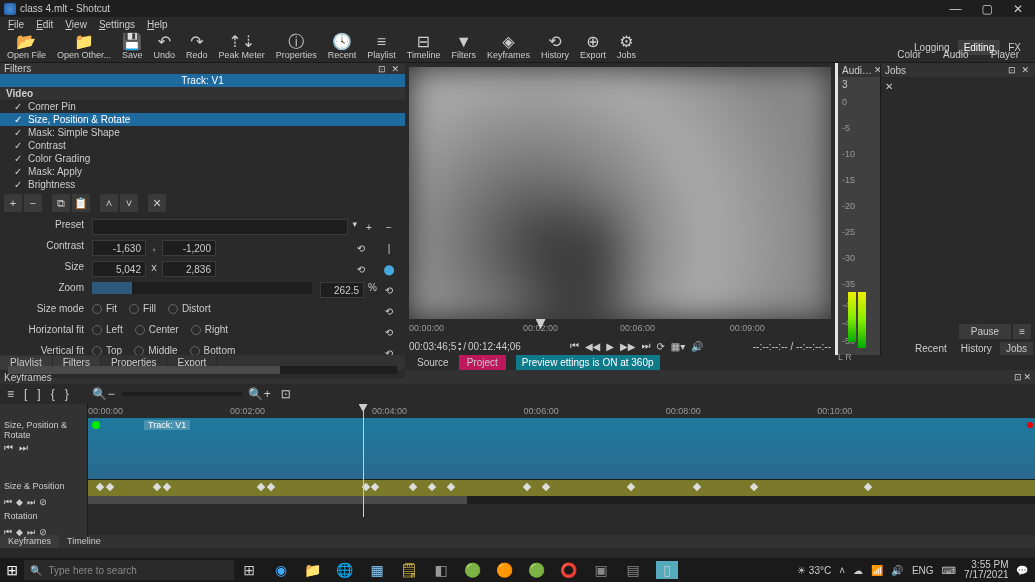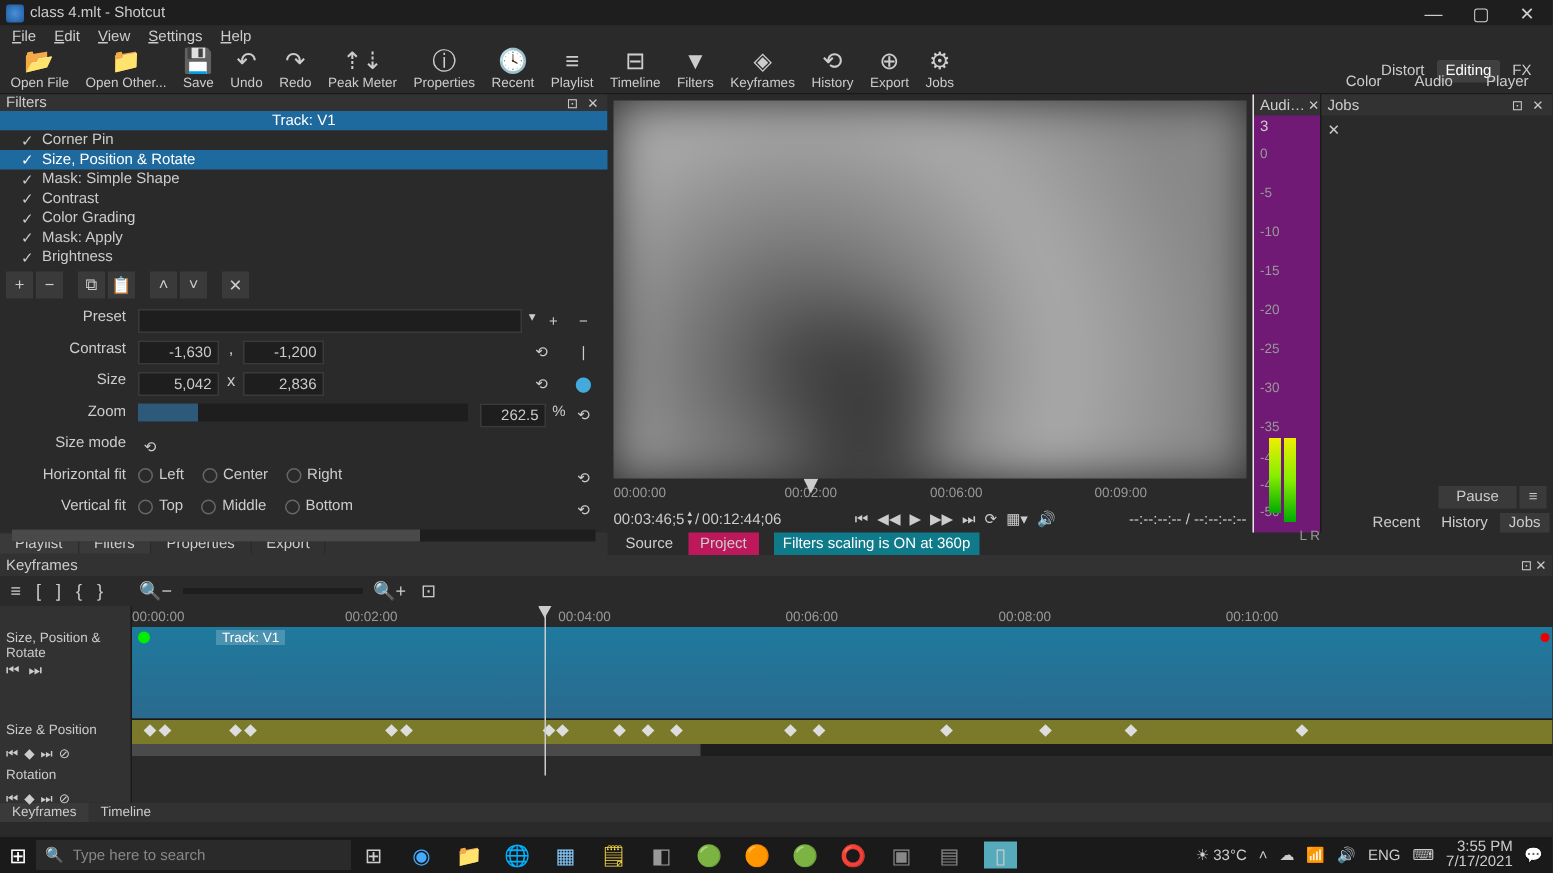--- a/index.html
+++ b/index.html
@@ -70,26 +70,26 @@
 .preview-controls .tc { font-size: 10px; color: #ccc; }
 .preview-controls .spinner { display:flex; flex-direction:column; font-size:6px; line-height:6px; }
 .preview-controls .pbtn { font-size: 10px; cursor: pointer; padding: 0 2px; }
 .preview-controls .spacer { flex: 1; }
 .preview-tabs { display: flex; gap: 2px; padding: 2px 4px; align-items: center; }
 .preview-tabs .pt { font-size: 10px; padding: 2px 8px; cursor: pointer; }
 .preview-tabs .pt.active { background: #be185d; }
 .preview-tabs .notice { background: #0e7a8a; color: #fff; padding: 2px 6px; font-size: 10px; margin-left: 8px; }
 
 
-.audio-panel { width: 45px; background: #701a75; border-left: 1px solid #e5e5e5; }
+.audio-panel { width: 45px; background: #404040; border-left: 3px solid #e5e5e5; }
 .meter-track { height: 260px; position: relative; padding-top: 4px; }
 .meter-track .db { position: absolute; left: 4px; font-size: 9px; color: #999; }
 .meter-bars { position: absolute; bottom: 4px; left: 10px; display: flex; gap: 2px; }
 .meter-bars .bar { width: 8px; height: 50px; background: linear-gradient(to top, #0a0, #8e0, #ee0); }
-.meter-lr { text-align: right; font-size: 9px; color: #999; }
+.meter-lr { text-align: left; font-size: 9px; color: #999; }
 
 .jobs-panel { width: 155px; background: #2a2a2a; border-left: 1px solid #1a1a1a; }
 .jobs-panel .job { padding: 4px; display: flex; align-items: center; gap: 4px; font-size: 9px; }
 .jobs-panel .xicn { font-size: 10px; }
 .jobs-panel .jbtn { font-size: 10px; padding: 2px 8px; background: #3a3a3a; cursor: pointer; }
 
 
 .tabs-2 { height: 15px; background: #323232; display: flex; align-items: center; }
 .tabs-2 .t2 { font-size: 10px; padding: 1px 10px; cursor: pointer; border-right: 1px solid #2a2a2a; }
 .tabs-2 .t2:first-child { background: #3a3a3a; }
@@ -218,21 +218,21 @@
     </div>
   <div class="tool">
       <span class="ticon">⊕</span>
       <span>Export</span>
     </div>
   <div class="tool">
       <span class="ticon">⚙</span>
       <span>Jobs</span>
     </div>
   <div class="layout-tabs">
-    <span class="ltab">Distort</span>
+    <span class="ltab">Logging</span>
     <span class="ltab active">Editing</span>
     <span class="ltab">FX</span>
   </div>
   <div class="layout-row2">
     <span class="ltab">Color</span>
     <span class="ltab">Audio</span>
     <span class="ltab">Player</span>
   </div>
 </div>
 
@@ -241,20 +241,21 @@
   <div class="filters-panel">
     <div class="panel-header">
       <span>Filters</span>
       <div class="pbtns">
           <span>⊡</span>
           <span>✕</span>
         </div>
     </div>
     <div class="track-header">Track: V1</div>
     <div class="filters-list">
+      <div class="fheader">Video</div>
       <div id="flist">
           <div class="fitem"><span class="check">✓</span>Corner Pin</div>
           <div class="fitem sel"><span class="check">✓</span>Size, Position &amp; Rotate</div>
           <div class="fitem"><span class="check">✓</span>Mask: Simple Shape</div>
           <div class="fitem"><span class="check">✓</span>Contrast</div>
           <div class="fitem"><span class="check">✓</span>Color Grading</div>
           <div class="fitem"><span class="check">✓</span>Mask: Apply</div>
           <div class="fitem"><span class="check">✓</span>Brightness</div>
         </div>
     </div>
@@ -303,20 +304,34 @@
         <span class="lbl">Zoom</span>
         <div class="slider-track">
             <div class="slider-fill" style="width:18%"></div>
           </div>
         <input class="num" style="width: 44px;" value="262.5">
         <span style="font-size:10px">%</span>
         <span class="ib">⟲</span>
       </div>
       <div class="ctrl-row">
         <span class="lbl">Size mode</span>
+        <div class="radio-group">
+          <span class="radio-opt">
+              <span class="radio"></span>
+              <span>Fit</span>
+            </span>
+          <span class="radio-opt">
+              <span class="radio"></span>
+              <span>Fill</span>
+            </span>
+          <span class="radio-opt">
+              <span class="radio"></span>
+              <span>Distort</span>
+            </span>
+        </div>
         <span class="ib">⟲</span>
       </div>
       <div class="ctrl-row">
         <span class="lbl">Horizontal fit</span>
         <div class="radio-group">
           <span class="radio-opt">
               <span class="radio"></span>
               <span>Left</span>
             </span>
           <span class="radio-opt">
@@ -441,21 +456,21 @@
 <div style="display:flex;height:15px;background:#2a2a2a">
   <div class="tabs-2" style="width:405px">
     <span class="t2">Playlist</span>
     <span class="t2" style="background:#3a3a3a">Filters</span>
     <span class="t2">Properties</span>
     <span class="t2">Export</span>
   </div>
   <div class="preview-tabs" style="flex:1">
     <span class="pt">Source</span>
     <span class="pt active">Project</span>
-    <span class="notice">Filters scaling is ON at 360p</span>
+    <span class="notice">Preview ettings is ON at 360p</span>
   </div>
 </div>
 
 <div class="kf-header">
   <span>Keyframes</span>
   <div class="pbtns">
       <span>⊡</span>
       <span>✕</span>
     </div>
 </div>

